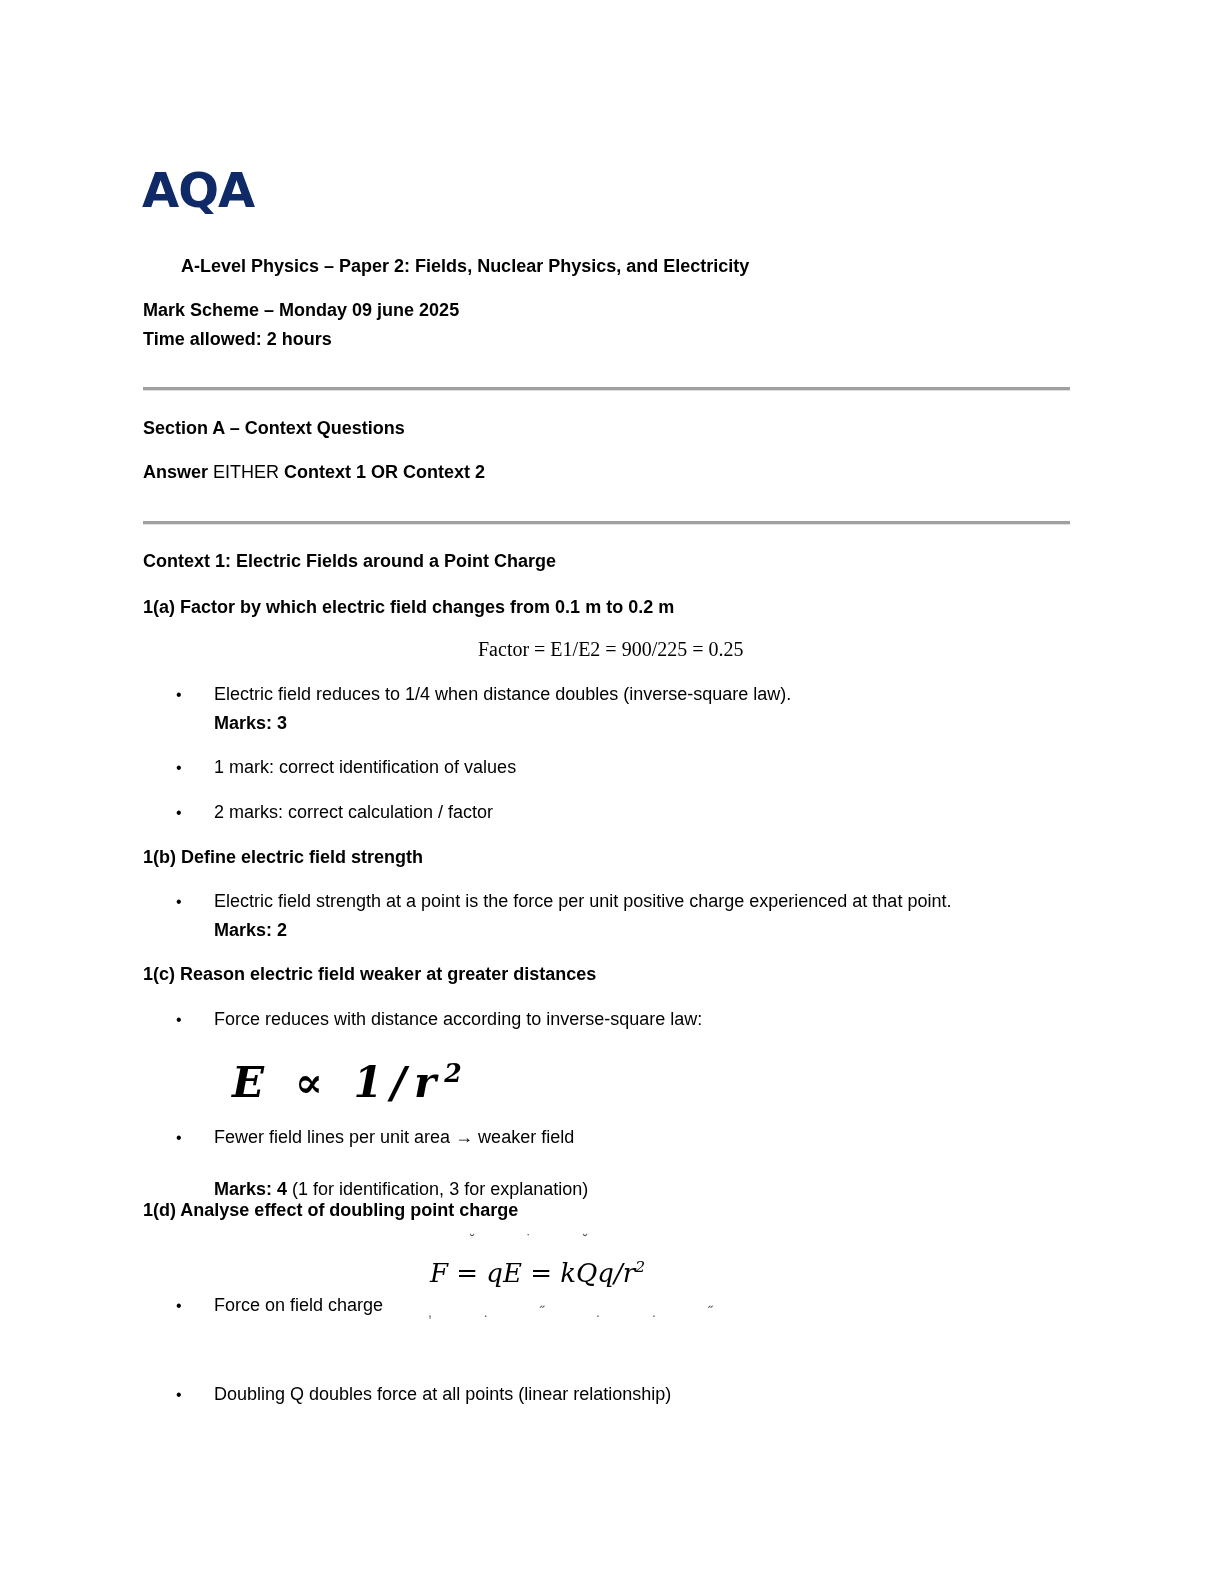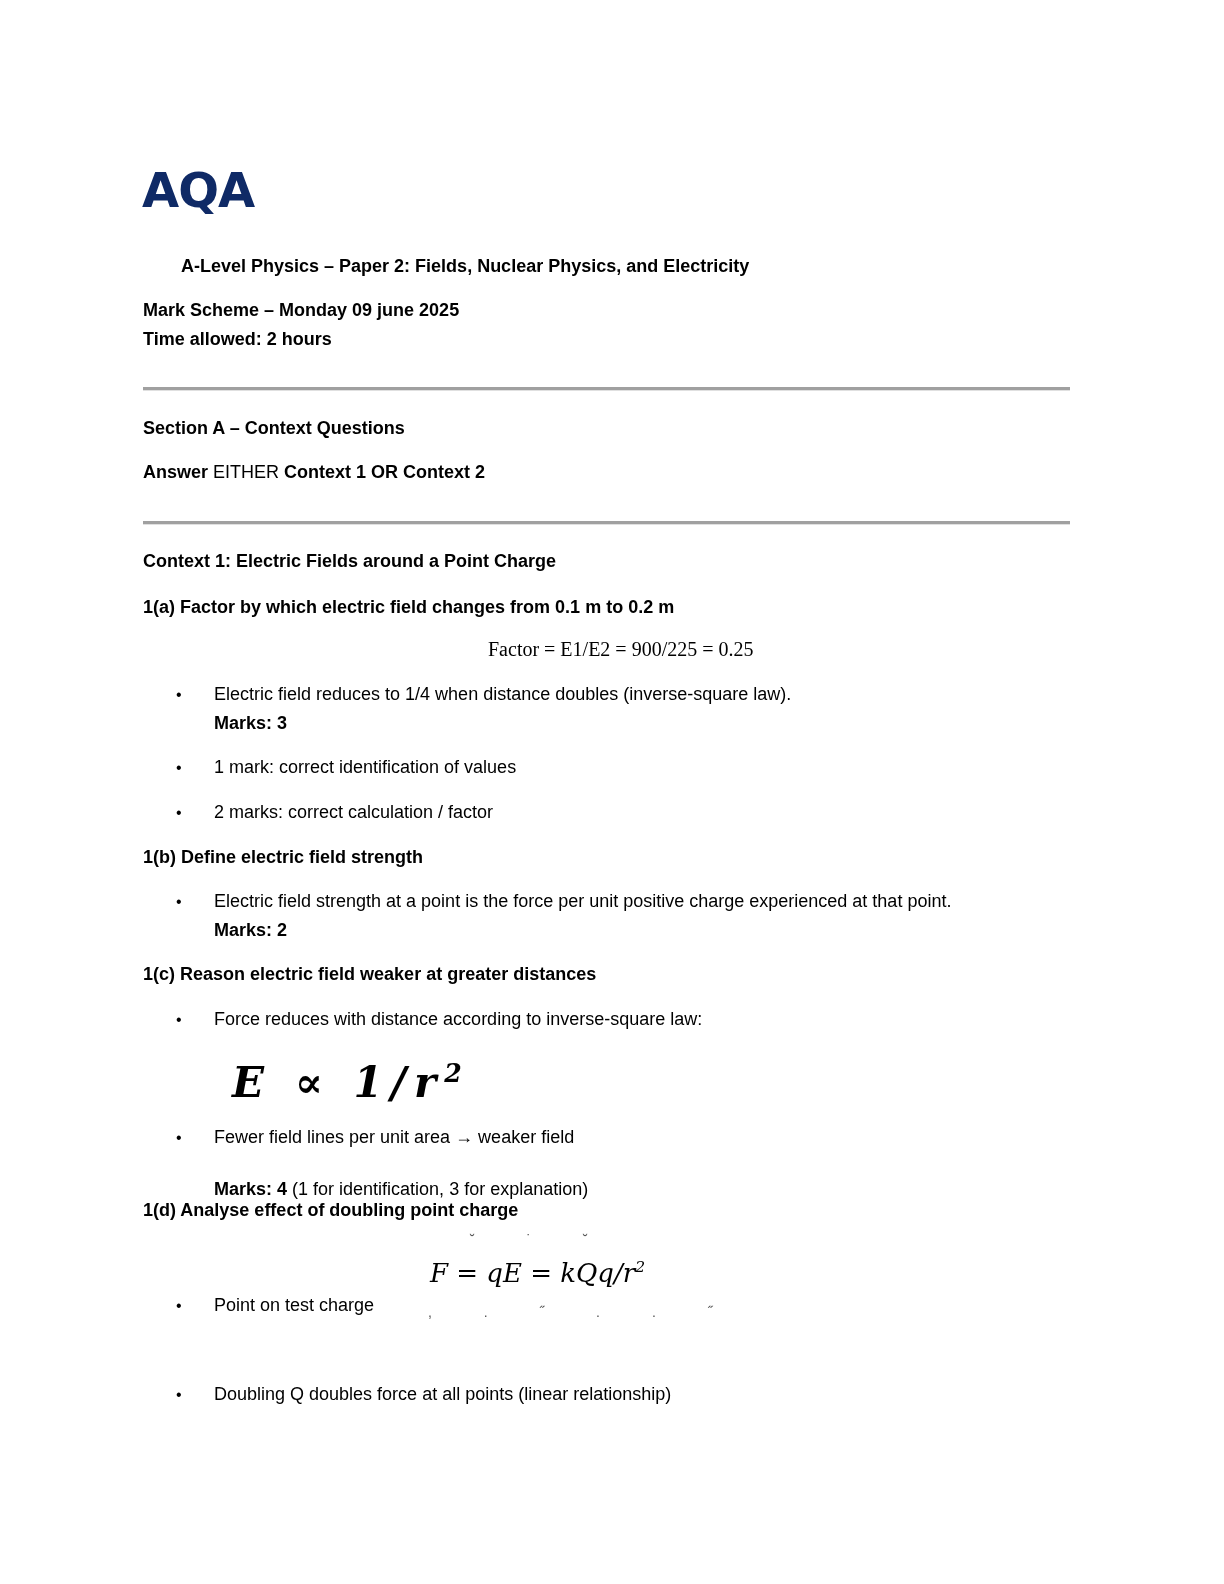--- a/index.html
+++ b/index.html
@@ -41,21 +41,21 @@
 <div class="abs txt b" style="left:143px; top:416px;">Section A – Context Questions</div>
 <div class="abs txt" style="left:143px; top:460px;">
   <span class="b">Answer</span><span> EITHER </span><span class="b">Context 1 OR Context 2</span>
 </div>
 
 <div class="abs hr" style="top:521px;"></div>
 
 <div class="abs txt b" style="left:143px; top:549px;">Context 1: Electric Fields around a Point Charge</div>
 
 <div class="abs txt b" style="left:143px; top:595px;">1(a) Factor by which electric field changes from 0.1 m to 0.2 m</div>
-<div class="abs math-serif" style="left:488px; top:638px;">Factor = E1/E2 = 900/225 = 0.25</div>
+<div class="abs math-serif" style="left:478px; top:638px;">Factor = E1/E2 = 900/225 = 0.25</div>
 
 <div class="abs bullet" style="left:176px; top:683px;">•</div>
 <div class="abs txt" style="left:214px; top:682px;">Electric field reduces to 1/4 when distance doubles (inverse-square law).</div>
 <div class="abs txt b" style="left:214px; top:711px;">Marks: 3</div>
 
 <div class="abs bullet" style="left:176px; top:756px;">•</div>
 <div class="abs txt" style="left:214px; top:755px;">1 mark: correct identification of values</div>
 
 <div class="abs bullet" style="left:176px; top:801px;">•</div>
 <div class="abs txt" style="left:214px; top:800px;">2 marks: correct calculation / factor</div>
@@ -78,17 +78,17 @@
 <div class="abs txt" style="left:214px; top:1154px;margin-top:23px;">
   <span class="b">Marks: 4</span><span> (1 for identification, 3 for explanation)</span>
 </div>
 
 <div class="abs txt b" style="left:143px; top:1198px;">1(d) Analyse effect of doubling point charge</div>
 <div class="abs artifact" style="left:470px; top:1232px;">˘ ˙ ˘</div>
 <div class="abs math-it" style="left:430px; top:1258px;">
   <span>F = qE = kQq/r</span><sup>2</sup>
 </div>
 <div class="abs bullet" style="left:176px; top:1294px;">•</div>
-<div class="abs txt" style="left:214px; top:1293px;">Point on test charge</div>
+<div class="abs txt" style="left:214px; top:1293px;">Force on field charge</div>
 <div class="abs artifact" style="left:428px; top:1304px;">, . ˝ . . ˝</div>
 
 <div class="abs bullet" style="left:176px; top:1383px;">•</div>
 <div class="abs txt" style="left:214px; top:1382px;">Doubling Q doubles force at all points (linear relationship)</div>
 
 </body></html>

